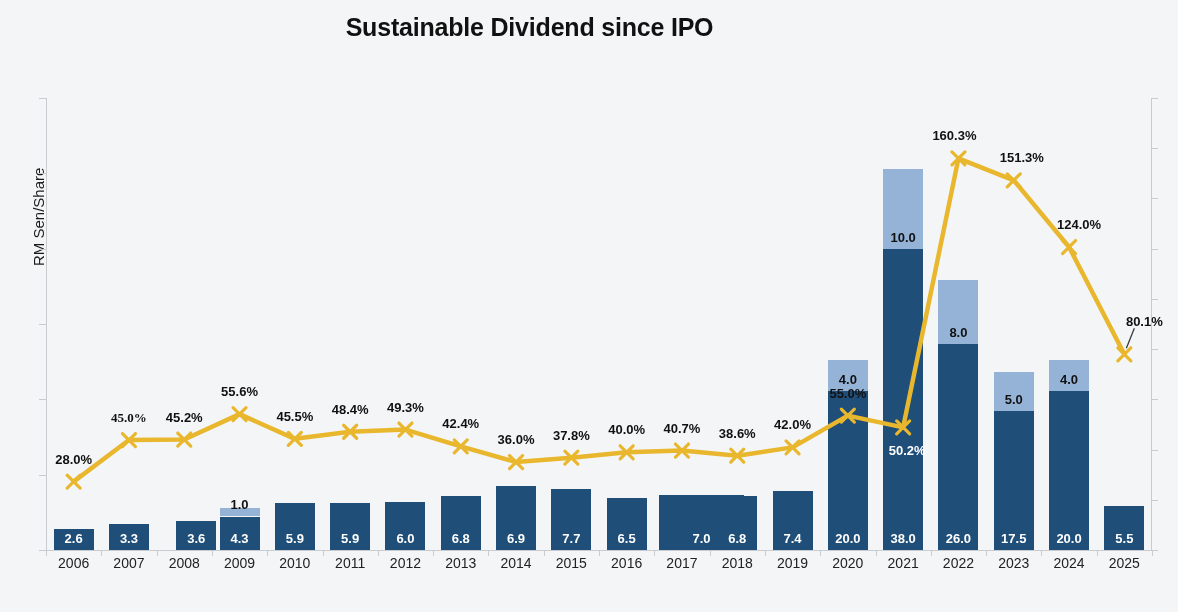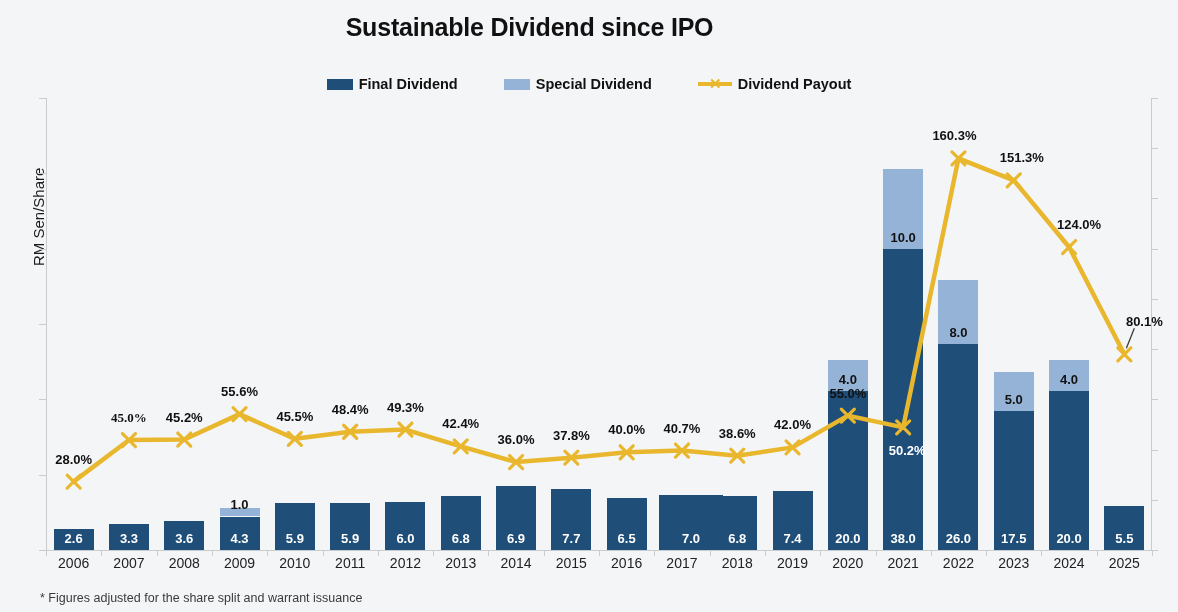--- a/index.html
+++ b/index.html
@@ -204,37 +204,20 @@
     color: #3a3a3a;
   }
 </style>
 </head>
 <body>
 
 <div id="chart-root">
 
   <div id="chart-title">Sustainable Dividend since IPO</div>
 
-  <div id="legend">
-    <div class="legend-item">
-      <span class="legend-swatch" style="background:#1f4e79"></span>
-      <span>Final Dividend</span>
-    </div>
-    <div class="legend-item">
-      <span class="legend-swatch" style="background:#95b3d7"></span>
-      <span>Special Dividend</span>
-    </div>
-    <div class="legend-item">
-      <span class="legend-line">
-        <span class="ln"></span>
-          <span class="mk">✕</span>
-      </span>
-      <span>Dividend Payout</span>
-    </div>
-  </div>
 
   <div id="plot">
     <div id="y-axis-title">RM Sen/Share</div>
     <div class="axis-spine" id="axis-left"></div>
     <div class="axis-spine" id="axis-right"></div>
     <div id="baseline"></div>
     <div id="ticks-left">
         <div class="tick left" style="top: 0px;"></div>
         <div class="tick left" style="top: 75.3333px;"></div>
         <div class="tick left" style="top: 150.667px;"></div>
@@ -283,21 +266,21 @@
           <div class="bar-final" style="height: 20.6175px;">
             <div class="bar-val">2.6</div>
           </div>
         </div>
         <div class="bar-group" style="left: 62.95px; width: 40px; height: 26.1684px;">
           <div class="bar-final" style="height: 26.1684px;">
             <div class="bar-val">3.3</div>
           </div>
         </div>
         <div class="bar-group" style="left: 118.25px; width: 40px; height: 28.5474px;">
-          <div class="bar-final" style="height: 28.5474px;">
+          <div class="bar-final" style="height: 28.5474px; margin-left: 12px;">
             <div class="bar-val">3.6</div>
           </div>
         </div>
         <div class="bar-group" style="left: 173.55px; width: 40px; height: 42.0281px;">
           <div class="bar-final" style="height: 33px;">
             <div class="bar-val">4.3</div>
           </div>
           <div class="bar-special" style="height: 7.92982px; bottom: 34.0982px;">
             <div class="bar-val special-val">1.0</div>
           </div>
@@ -330,21 +313,21 @@
         <div class="bar-group" style="left: 505.35px; width: 40px; height: 61.0596px;">
           <div class="bar-final" style="height: 61.0596px;">
             <div class="bar-val">7.7</div>
           </div>
         </div>
         <div class="bar-group" style="left: 560.65px; width: 40px; height: 51.5439px;">
           <div class="bar-final" style="height: 51.5439px;">
             <div class="bar-val">6.5</div>
           </div>
         </div>
-        <div class="bar-group" style="left: 613px; width: 64px; height: 55.5088px;">
+        <div class="bar-group" style="left: 613px; width: 64px; height: 55.5088px; padding-left: 21px;">
           <div class="bar-final" style="height: 55.5088px;">
             <div class="bar-val">7.0</div>
           </div>
         </div>
         <div class="bar-group" style="left: 671.25px; width: 40px; height: 53.9228px;">
           <div class="bar-final" style="height: 53.9228px;">
             <div class="bar-val">6.8</div>
           </div>
         </div>
         <div class="bar-group" style="left: 726.55px; width: 40px; height: 58.6807px;">
@@ -522,15 +505,14 @@
       <div class="x-label" style="left: 663.6px; width: 55.3px;">2018</div>
       <div class="x-label" style="left: 718.9px; width: 55.3px;">2019</div>
       <div class="x-label" style="left: 774.2px; width: 55.3px;">2020</div>
       <div class="x-label" style="left: 829.5px; width: 55.3px;">2021</div>
       <div class="x-label" style="left: 884.8px; width: 55.3px;">2022</div>
       <div class="x-label" style="left: 940.1px; width: 55.3px;">2023</div>
       <div class="x-label" style="left: 995.4px; width: 55.3px;">2024</div>
       <div class="x-label" style="left: 1050.7px; width: 55.3px;">2025</div>
     </div>
 
-  <div id="footnote">* Figures adjusted for the share split and warrant issuance</div>
 
 </div>
 
 </body></html>

